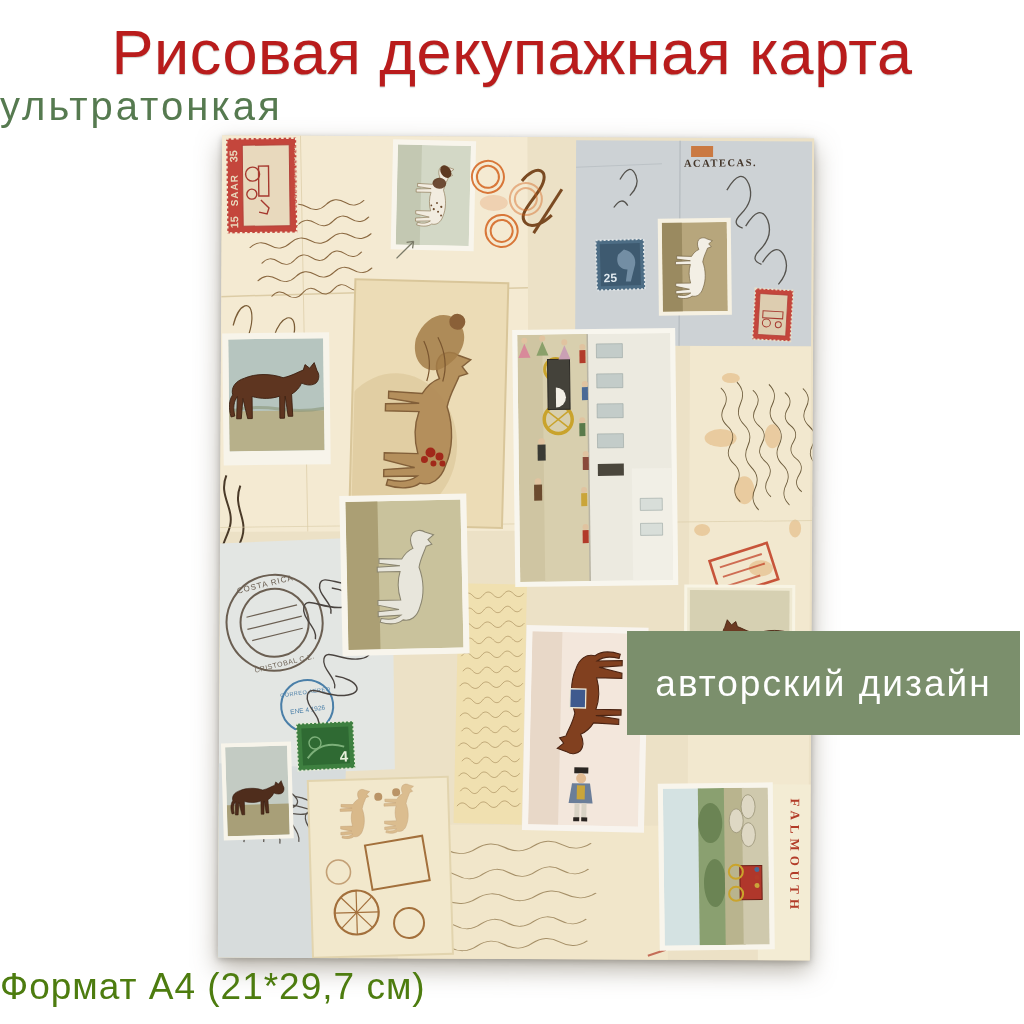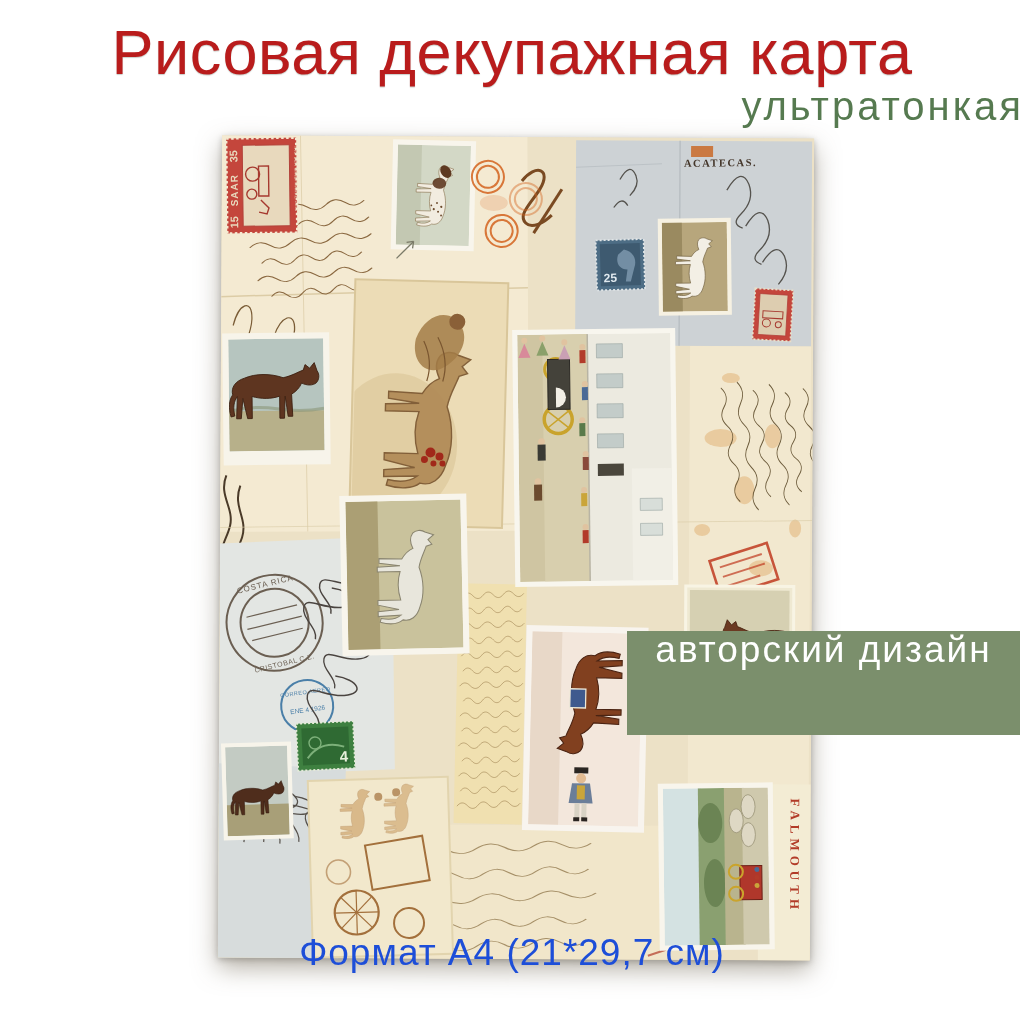--- a/index.html
+++ b/index.html
@@ -1,33 +1,33 @@
 <!DOCTYPE html>
 <html><head>
 <meta charset="utf-8">
 <style>
   html,body{margin:0;padding:0;}
   body{width:1024px;height:1024px;background:#ffffff;font-family:"Liberation Sans",sans-serif;position:relative;overflow:hidden;}
   .page{position:absolute;inset:0;background:#ffffff;}
   .title{position:absolute;top:16px;left:0;width:100%;text-align:center;
          font-size:63px;font-weight:400;color:#b91c1c;letter-spacing:0.5px;
          text-shadow:0 1px 1px rgba(40,60,40,.25);}
-  .subtitle{position:absolute;top:84px;left:0;width:100%;text-align:right;
+  .subtitle{position:absolute;top:84px;left:0;width:100%;text-align:left;
          font-size:40px;font-weight:400;color:#567a50;letter-spacing:3px;}
   .sheet{position:absolute;left:220px;top:137px;width:592px;height:822px;
          background:#ece1c6;transform:rotate(.3deg);
          box-shadow:0 10px 24px rgba(110,100,80,.5),0 2px 6px rgba(0,0,0,.25);}
   .sheet svg{display:block;}
   .banner{position:absolute;left:627px;top:631px;width:393px;height:104px;
          background:#7b8f6c;color:#fff;display:flex;flex-direction:column;
-         justify-content:space-between;align-items:center;gap:3px;}
+         justify-content:center;align-items:center;gap:3px;}
   .banner .l1{font-size:37px;font-weight:400;letter-spacing:2px;line-height:1;}
   .banner .l2{font-size:30px;font-weight:700;letter-spacing:1px;line-height:1;}
-  .caption{position:absolute;top:932px;left:0;width:100%;text-align:center;
-         font-size:37px;font-weight:400;color:#1d4ed8;letter-spacing:1px;}
+  .caption{position:absolute;top:966px;left:0;width:100%;text-align:left;
+         font-size:37px;font-weight:400;color:#4d7c0f;letter-spacing:1px;}
   .serif{font-family:"Liberation Serif",serif;}
 </style>
 </head>
 <body>
 
 <div class="page">
 
   <div class="title">Рисовая декупажная карта</div>
   <div class="subtitle">ультратонкая</div>
 

